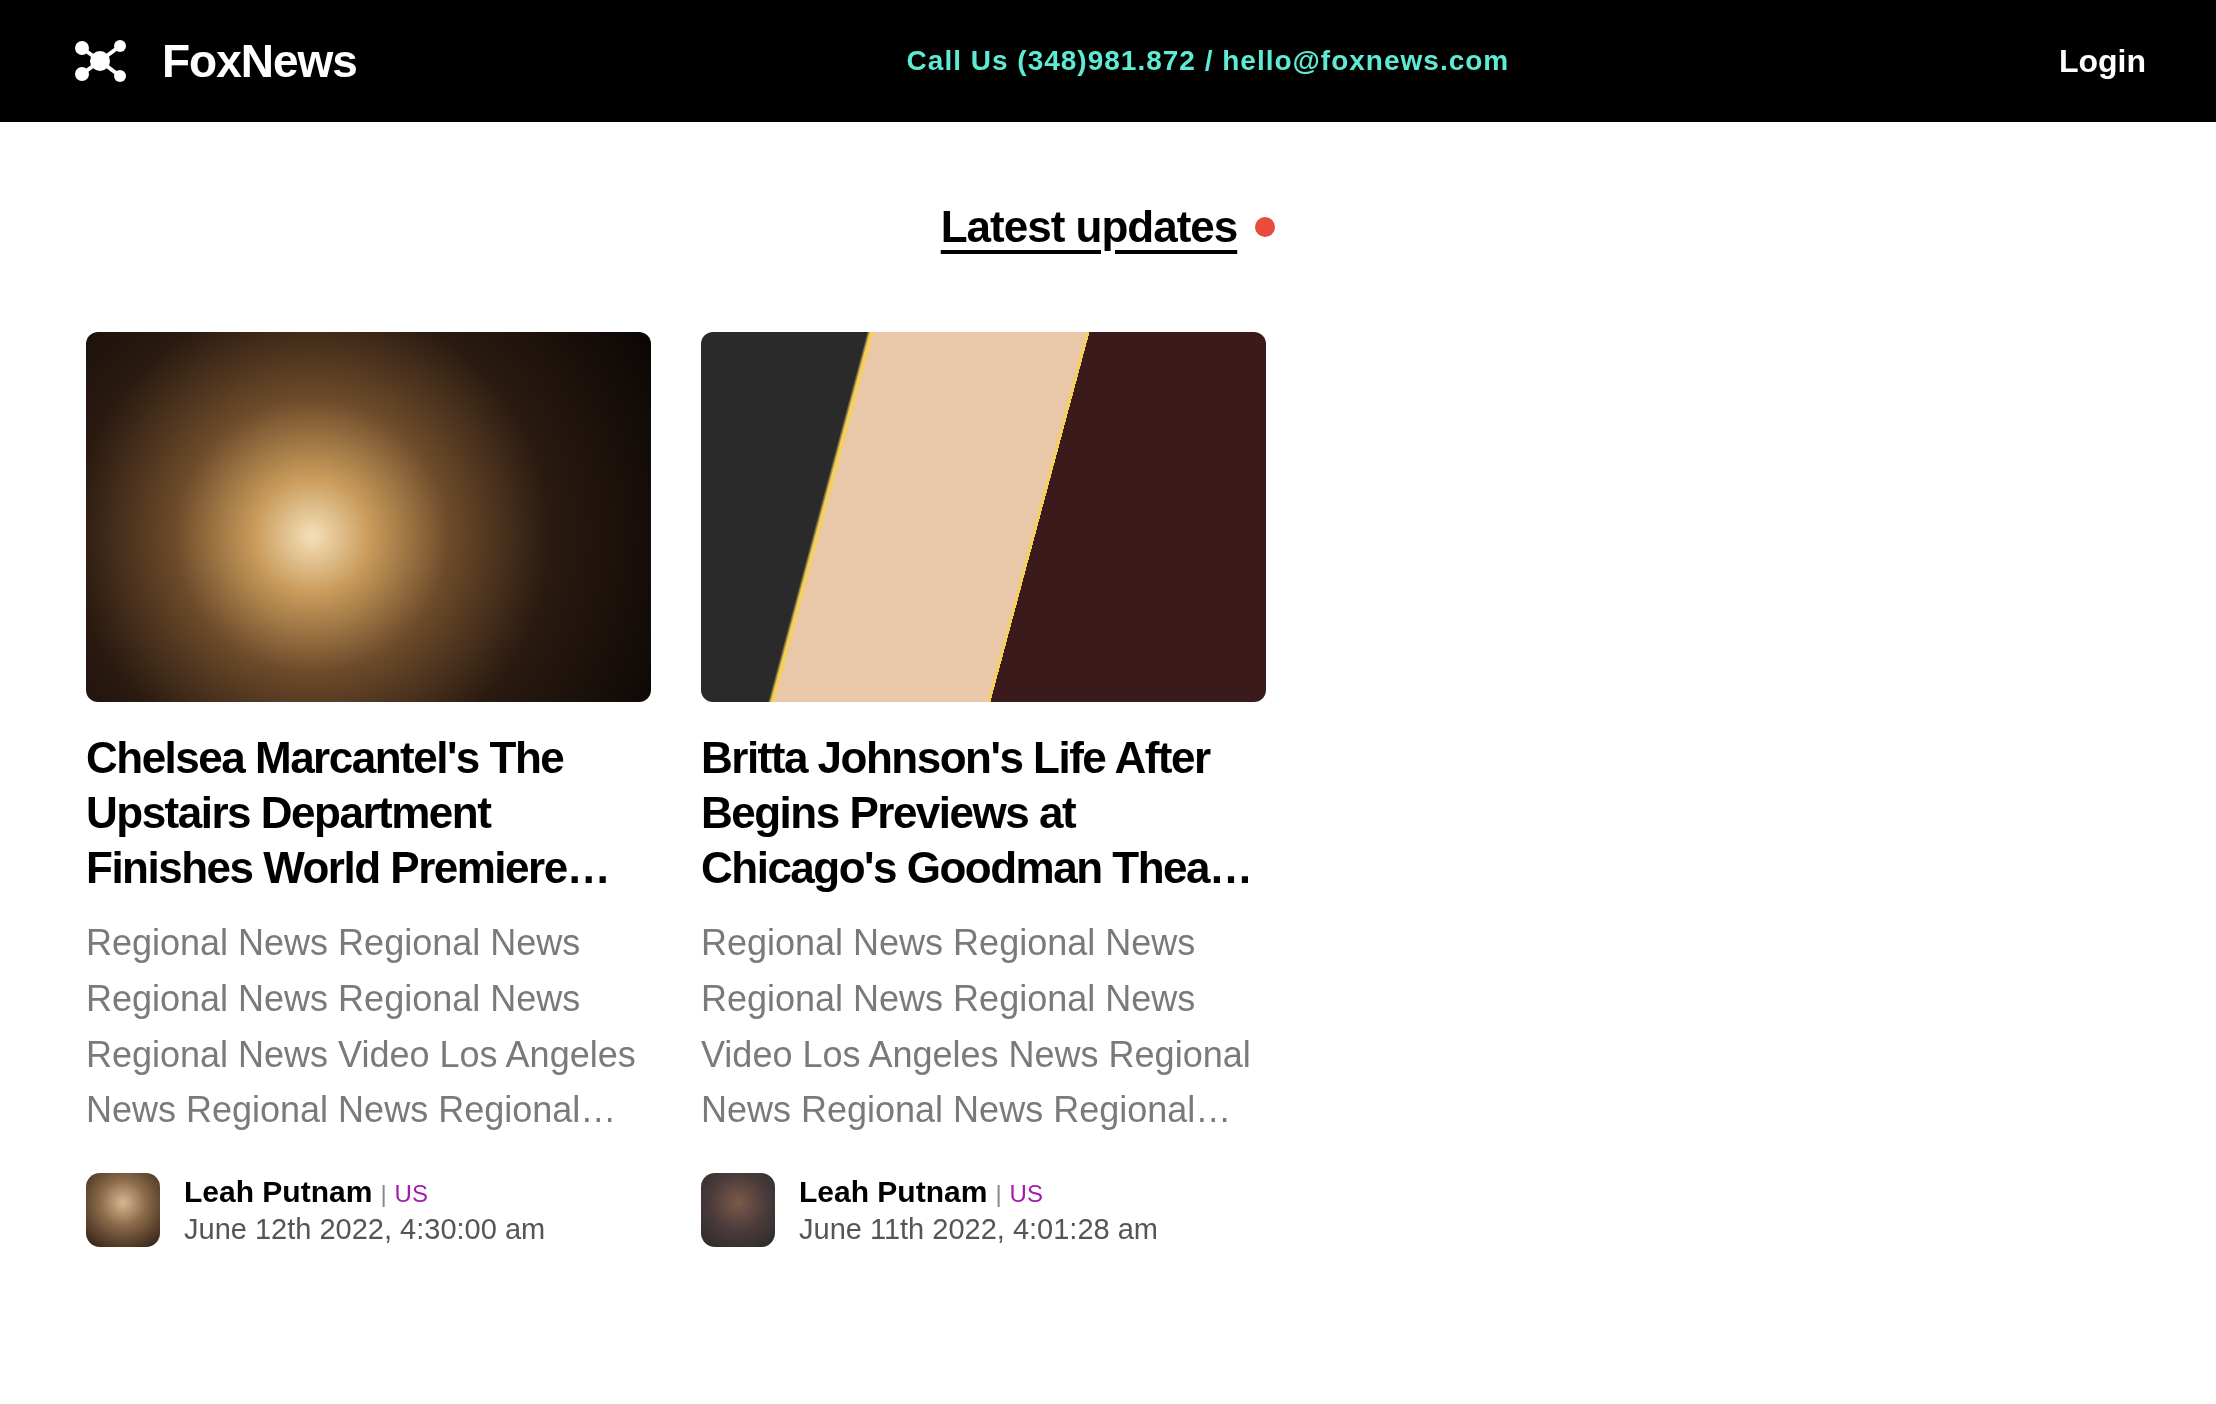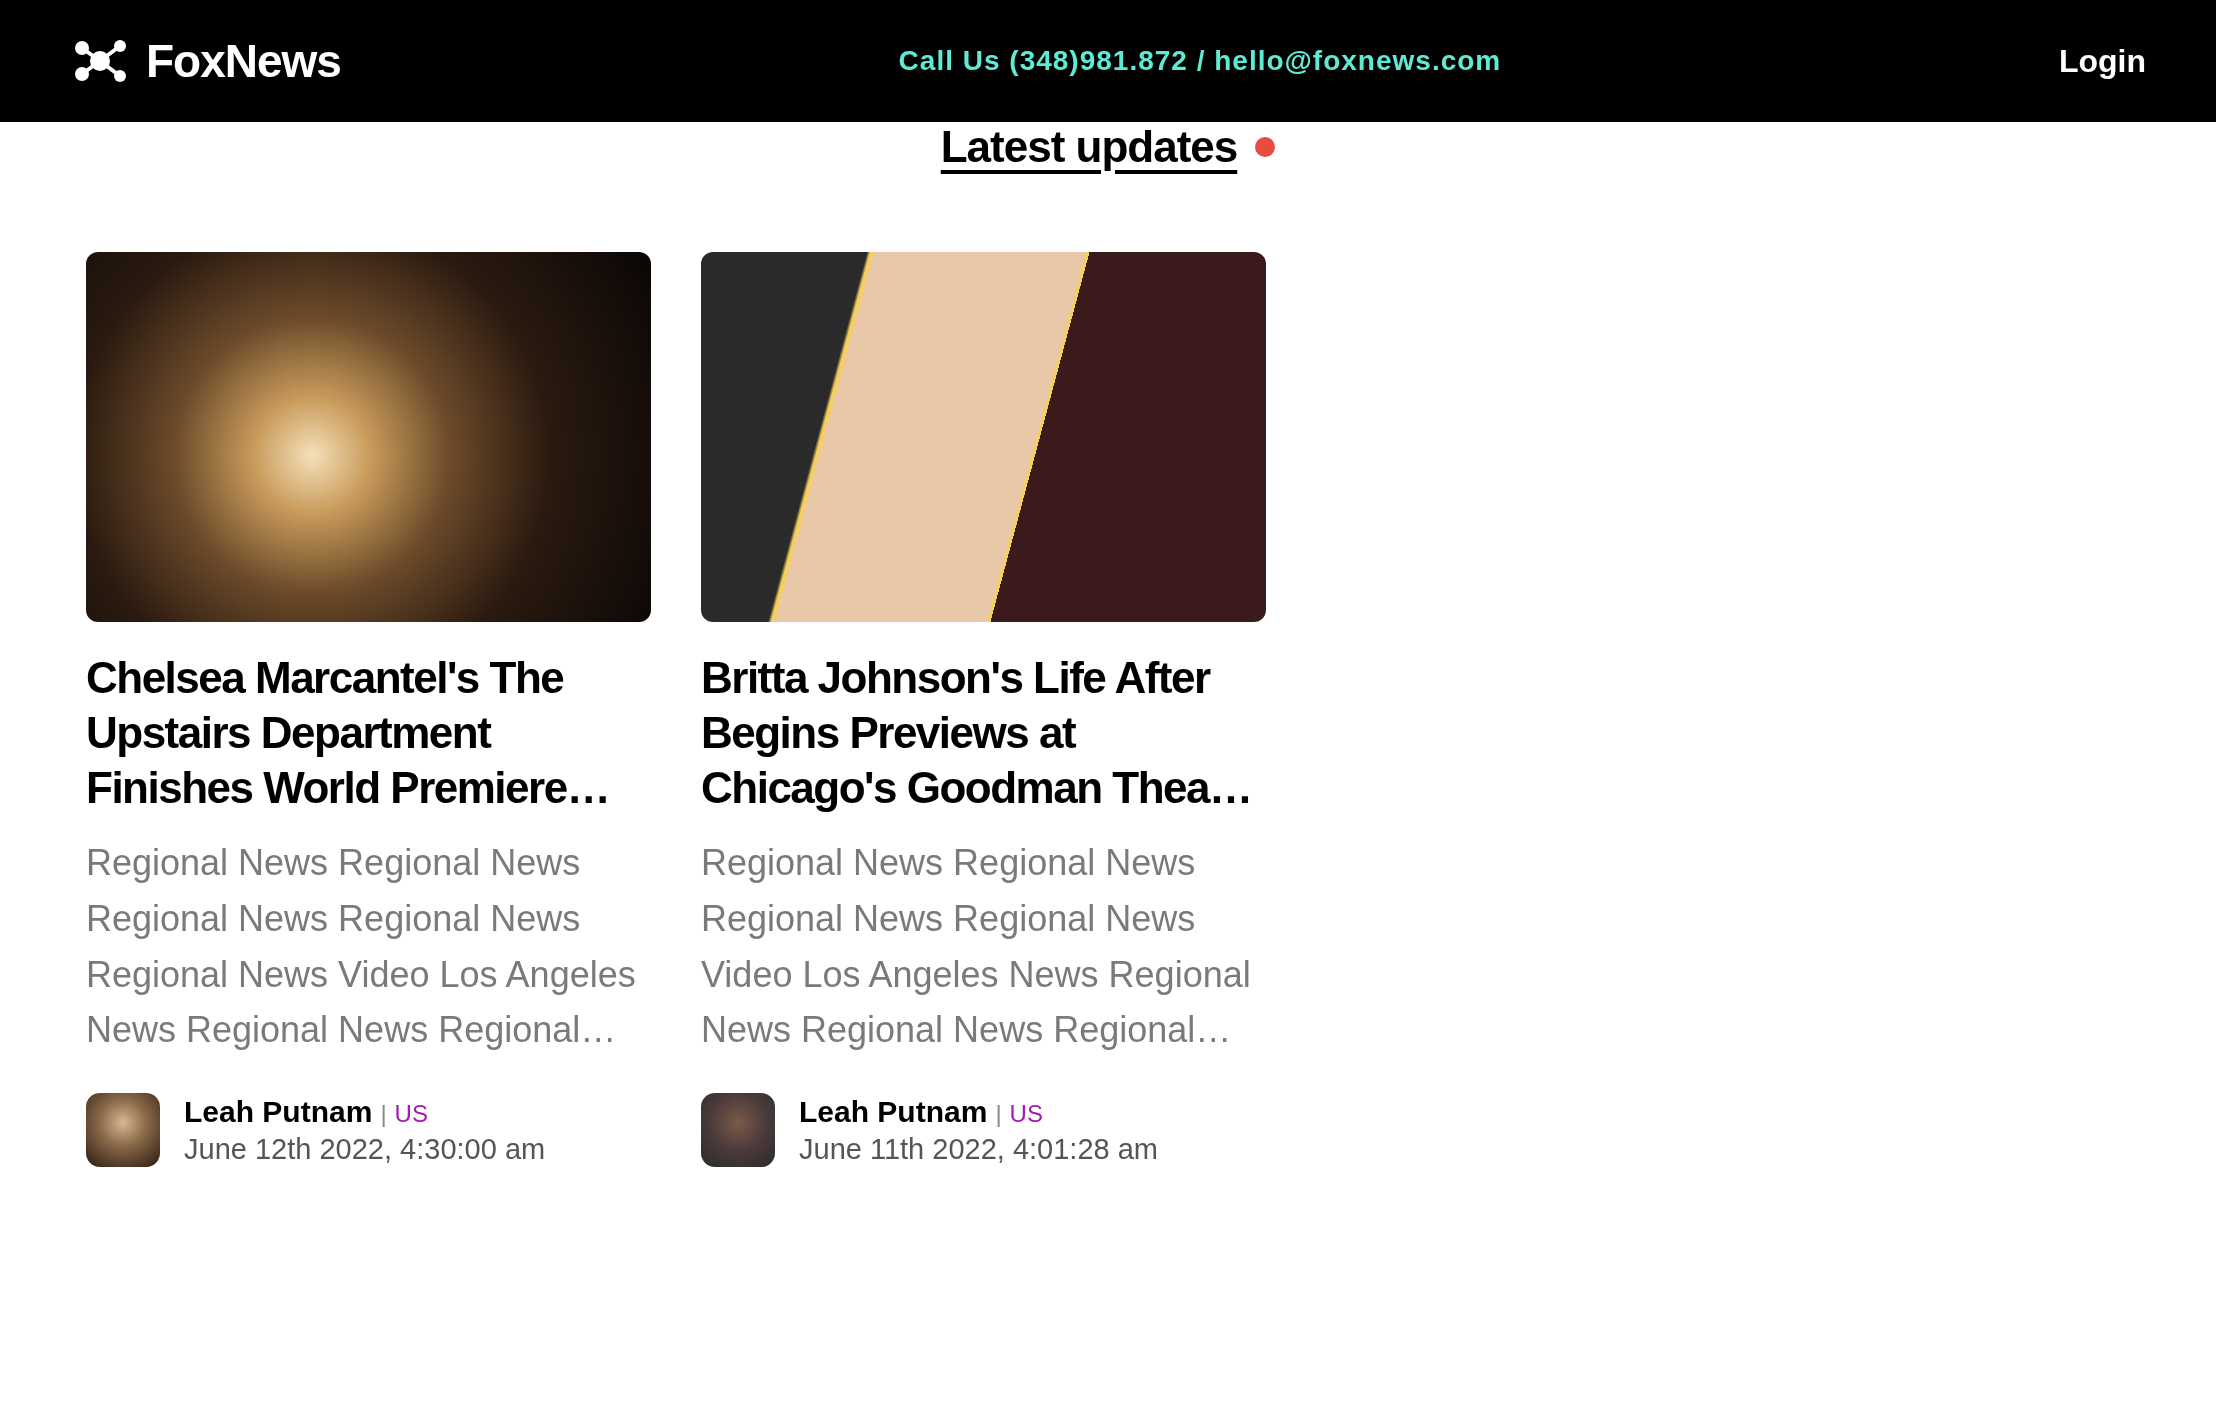--- a/index.html
+++ b/index.html
@@ -19,21 +19,21 @@
       display: flex;
       align-items: center;
       justify-content: space-between;
       padding: 28px 70px;
       height: 122px;
     }
     
     .logo {
       display: flex;
       align-items: center;
-      gap: 16px;
+      gap: 32px;
     }
     
     .logo-icon {
       width: 60px;
       height: 50px;
       position: relative;
     }
     
     .logo-text {
       color: #fff;
@@ -53,20 +53,21 @@
     .login-link {
       color: #fff;
       font-family: Liberation Sans, sans-serif;
       font-size: 32px;
       font-weight: bold;
       cursor: pointer;
     }
     
     .section-title-wrap {
       text-align: center;
+      margin-top: 80px;
       margin-bottom: 80px;
       display: flex;
       align-items: center;
       justify-content: center;
       gap: 18px;
     }
     
     .section-title {
       font-size: 44px;
       font-weight: 800;

